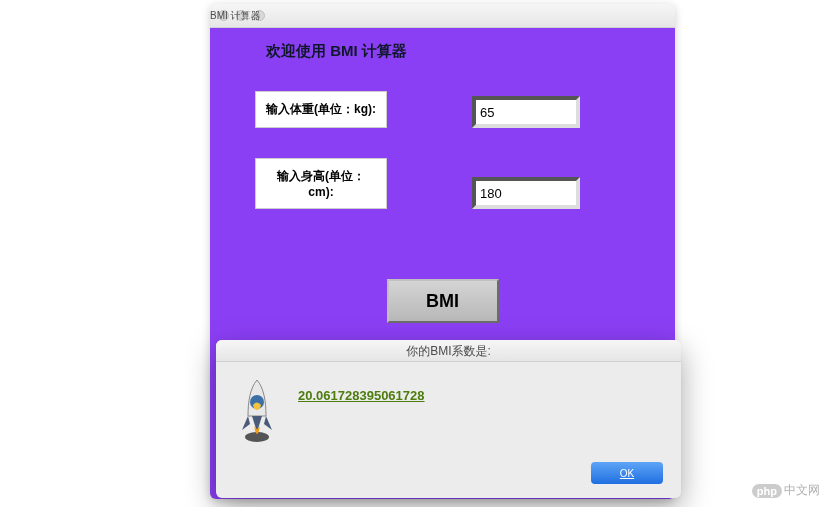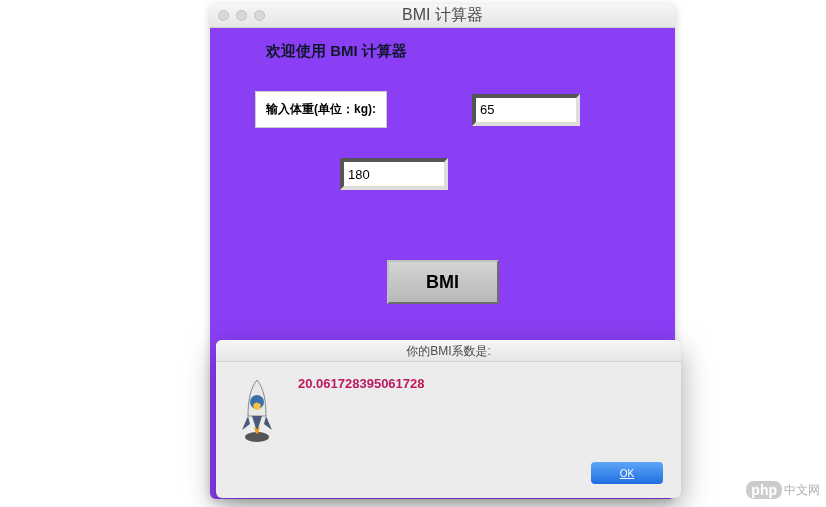--- a/index.html
+++ b/index.html
@@ -33,34 +33,34 @@
       padding: 0 8px;
       position: relative;
     }
     .traffic-lights { display: flex; gap: 7px; }
     .traffic-light {
       width: 11px; height: 11px; border-radius: 50%;
       background: #d8d8d8; border: 0.5px solid #c0c0c0;
     }
     .titlebar-title {
       position: absolute; left: 0; right: 0;
-      text-align: center; font-size: 16px; color: #4a4a4a;
+      font-size: 10px; color: #4a4a4a;
       pointer-events: none;
     }
     .app-body {
       flex: 1;
       background: #8B3FF5;
       padding-top: 14px;
     }
     .welcome {
       color: #0f172a; font-weight: bold; font-size: 15px;
       margin-left: 56px; margin-bottom: 30px;
     }
     .row {
-      display: flex; align-items: center;
+      display: flex; align-items: flex-end;
       margin-bottom: 30px; margin-left: 45px;
     }
     .label-box {
       background: #fff; color: #000;
       font-size: 12px; font-weight: bold;
       padding: 9px 10px;
       border: 1px solid #ccc;
       width: 132px; text-align: center;
     }
     .input-wrap {
@@ -105,40 +105,40 @@
       font-size: 12px; color: #4a4a4a;
       line-height: 22px;
     }
     .dialog-body {
       display: flex;
       padding: 12px 20px 0 20px;
       gap: 20px;
       align-items: flex-start;
     }
     .rocket-icon { width: 42px; height: 70px; flex-shrink: 0; }
-    .dialog-msg { font-size: 13px; font-weight: bold; color: #be185d; margin-top: 2px;}
+    .dialog-msg { font-size: 13px; font-weight: bold; color: #4d7c0f; margin-top: 14px; text-decoration: underline;}
     .dialog-footer {
       position: absolute; right: 18px; bottom: 14px;
     }
     .ok-button {
       width: 72px; height: 22px;
       background: linear-gradient(#5ea5f7, #1f6fe0);
       color: #fff; font-size: 10px;
       border: none; border-radius: 4px;
       cursor: pointer;
       text-decoration: underline;
     }
     .watermark {
       position: absolute; right: 6px; bottom: 8px;
       display: flex; align-items: center;
       font-size: 12px; color: #b0b0b0; gap: 2px;
     }
     .php-badge {
       background: #ccc; color: #fff;
-      font-size: 14px; font-weight: bold;
+      font-size: 11px; font-weight: bold;
       padding: 1px 5px; border-radius: 8px;
     }
   </style>
 </head>
 <body>
 
 <div class="window">
   <div class="titlebar">
     <div class="traffic-lights">
       <div class="traffic-light"></div>
@@ -151,20 +151,21 @@
     <div class="welcome">欢迎使用 BMI 计算器</div>
 
     <div class="row">
       <div class="label-box">输入体重(单位：kg):</div>
       <div class="input-wrap">
         <input type="text" value="65" style="">
       </div>
     </div>
 
     <div class="row">
+      <div class="label-box">输入身高(单位：cm):</div>
       <div class="input-wrap">
         <input type="text" value="180" style="">
       </div>
     </div>
 
     <button class="bmi-button">BMI</button>
   </div>
 </div>
 
 <div class="dialog">

